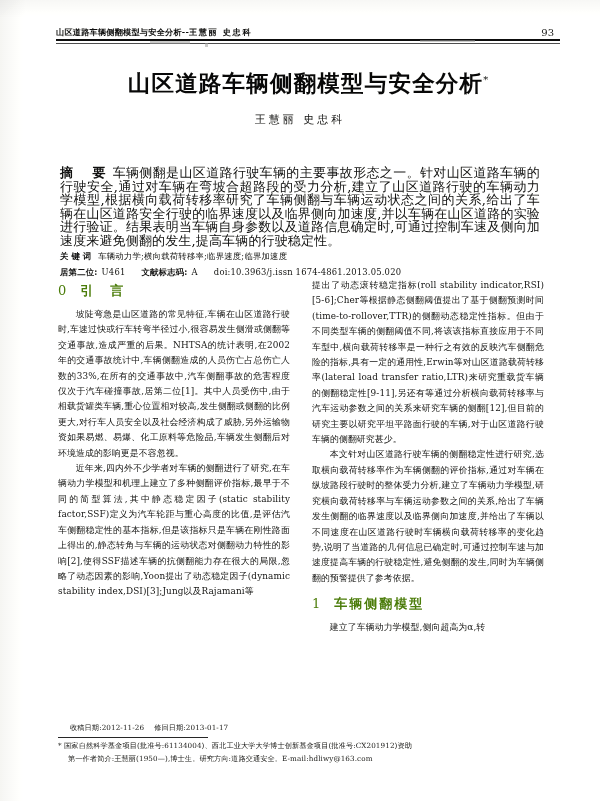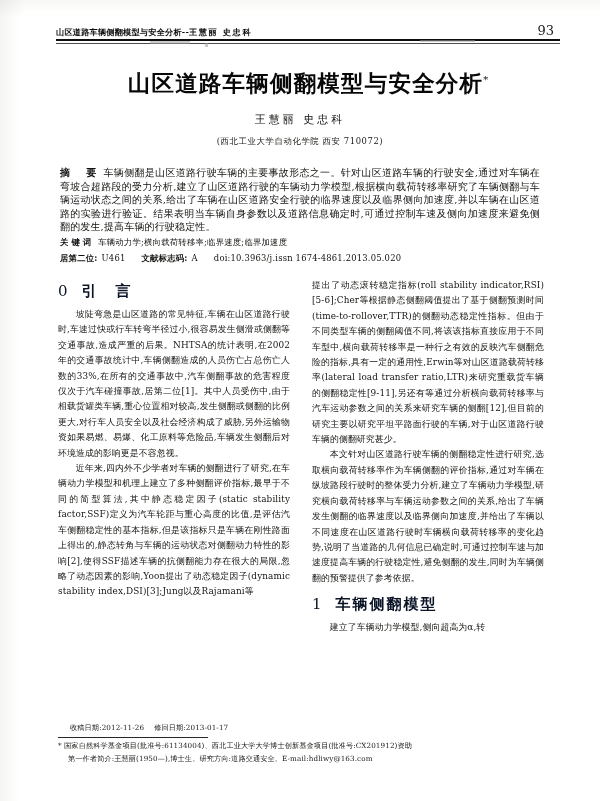--- a/index.html
+++ b/index.html
@@ -43,21 +43,21 @@
     letter-spacing: .2px;
     white-space: nowrap;
     color: #111;
   }
   .rh-authors {
     font-size: 8.2px;
     font-weight: 700;
     letter-spacing: 1.6px;
   }
   .rh-page {
-    font-size: 13px;
+    font-size: 10px;
     font-weight: 400;
     color: #222;
     padding-right: 6px;
   }
   .rule-thick {
     position: absolute;
     left: 56px;
     right: 40px;
     top: 39px;
     height: 2px;
@@ -120,21 +120,21 @@
   }
 
   
   .abs-wrap {
     position: absolute;
     top: 166px;
     left: 60px;
     width: 480px;
   }
   .abs-para {
-    font-size: 10px;
+    font-size: 13px;
     line-height: 13.6px;
     text-align: justify;
     text-justify: inter-ideograph;
     letter-spacing: .15px;
     color: #141414;
     text-indent: 0;
   }
   .lbl {
     font-weight: 700;
     letter-spacing: 3px;
@@ -160,26 +160,26 @@
     line-height: 15.4px;
     text-align: justify;
     text-justify: inter-ideograph;
     color: #161616;
     letter-spacing: .1px;
   }
   #col-left  { left: 58px; }
   #col-right { left: 312px; }
 
   .sec-head {
-    font-size: 15px;
+    font-size: 13px;
     font-weight: 700;
     letter-spacing: 2px;
     margin: 4px 0 7px 0;
     line-height: 18px;
-    color: #0f172a;
+    color: #4d7c0f;
   }
   .sec-head .num { margin-right: 12px; font-weight: 400; }
   .sec-head.tight { margin-top: 9px; }
   p.body {
     margin: 0;
     text-indent: 2em;
   }
   p.body + p.body { margin-top: 0; }
   .en { font-family: "DejaVu Serif", "Liberation Serif", serif; }
 
@@ -238,21 +238,20 @@
   <div class="rule-thick"></div>
   <div class="rule-thin"></div>
   <div class="speck" style="left:150px; top:41px; width:40px; height:2.5px;"></div>
   <div class="speck" style="left:420px; top:40px; width:55px; height:2px;"></div>
   <div class="speck" style="left:205px; top:43px; width:3px; height:4px;"></div>
 
   <div class="title">
     <span>山区道路车辆侧翻模型与安全分析</span><sup>*</sup>
   </div>
   <div class="authors">王慧丽    史忠科</div>
-  <div class="affil">(西北工业大学自动化学院  西安  710072)</div>
 
   <div class="abs-wrap">
     <div class="abs-para">
       <span class="lbl">摘　要</span><span>车辆侧翻是山区道路行驶车辆的主要事故形态之一。针对山区道路车辆的行驶安全,通过对车辆在弯坡合超路段的受力分析,建立了山区道路行驶的车辆动力学模型,根据横向载荷转移率研究了车辆侧翻与车辆运动状态之间的关系,给出了车辆在山区道路安全行驶的临界速度以及临界侧向加速度,并以车辆在山区道路的实验进行验证。结果表明当车辆自身参数以及道路信息确定时,可通过控制车速及侧向加速度来避免侧翻的发生,提高车辆的行驶稳定性。</span>
     </div>
     <div class="kw-line">
       <span class="lbl">关键词</span><span>车辆动力学;横向载荷转移率;临界速度;临界加速度</span>
     </div>
     <div class="cls-line">
       <span class="seg"><span class="lbl" style="letter-spacing:.2px">居第二位:</span><span class="en">U461</span></span><span class="seg"><span class="lbl" style="letter-spacing:.2px">文献标志码:</span><span class="en">A</span></span><span class="seg doi en">doi:10.3963/j.issn 1674-4861.2013.05.020</span>

